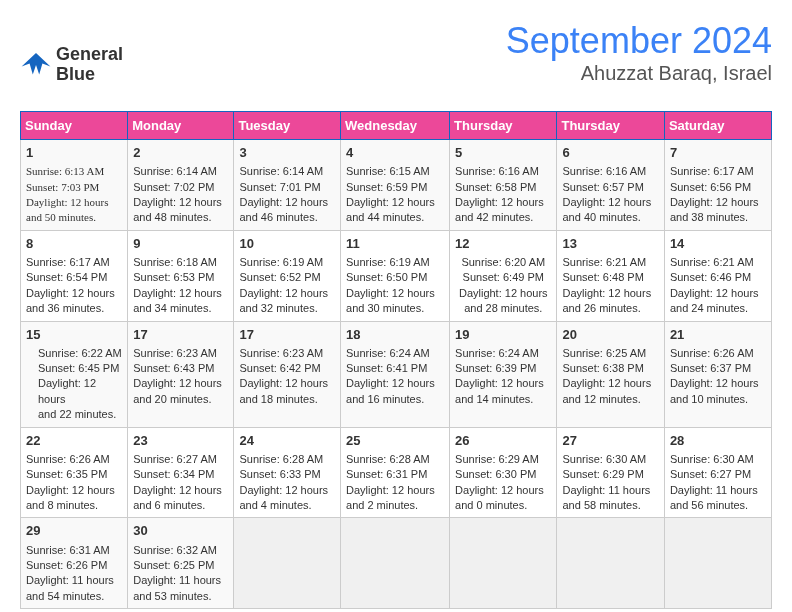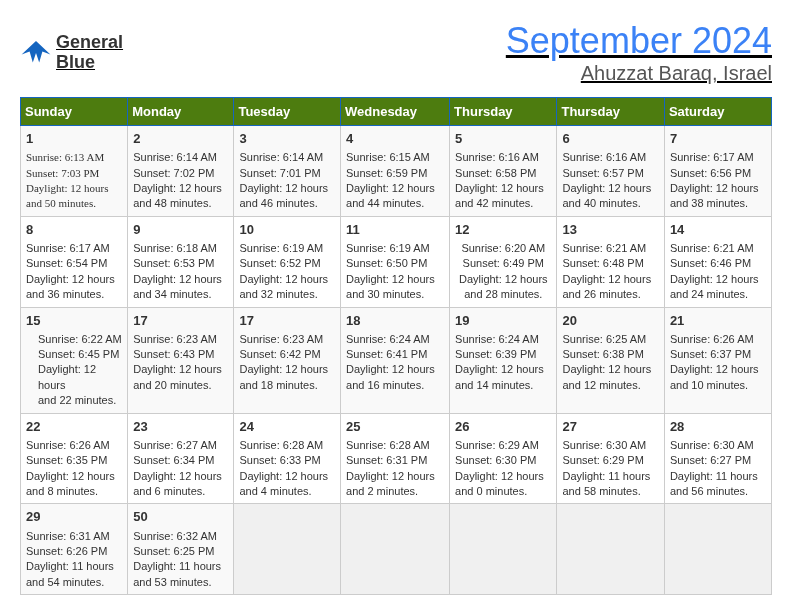--- a/index.html
+++ b/index.html
@@ -6,23 +6,22 @@
     body {
       font-family: Arial, sans-serif;
       background: #fff;
       width: 792px;
       min-height: 612px;
       padding: 20px;
     }
     .header {
       display: flex;
       justify-content: space-between;
-      align-items: center;
-      margin-bottom: 12px;
-      text-decoration: underline;
+      align-items: flex-end;
+      margin-bottom: 26px;
     }
     .logo {
       display: flex;
       align-items: center;
       gap: 4px;
     }
     .logo-text {
       font-size: 18px;
       font-weight: bold;
       color: #333;
@@ -43,21 +42,21 @@
     .location {
       font-size: 20px;
       color: #555;
     }
     table {
       width: 100%;
       border-collapse: collapse;
       font-size: 11px;
     }
     thead tr th {
-      background-color: #4d7c0f;
+      background-color: #ec4899;
       color: #fff;
       padding: 6px 4px;
       text-align: left;
       font-size: 13px;
       font-weight: bold;
       border: 1px solid #1565c0;
     }
     tbody tr td {
       border: 1px solid #ccc;
       vertical-align: top;
@@ -322,21 +321,21 @@
       </tr>
       <tr>
         <td>
           <span class="day-num">29</span>
           <div style="white-space: pre-line;">Sunrise: 6:31 AM
 Sunset: 6:26 PM
 Daylight: 11 hours
 and 54 minutes.</div>
         </td>
         <td>
-          <span class="day-num">50</span>
+          <span class="day-num">30</span>
           <div style="white-space: pre-line;">Sunrise: 6:32 AM
 Sunset: 6:25 PM
 Daylight: 11 hours
 and 53 minutes.</div>
         </td>
         <td class="empty-cell"></td>
         <td class="empty-cell"></td>
         <td class="empty-cell"></td>
         <td class="empty-cell"></td>
         <td class="empty-cell"></td>

